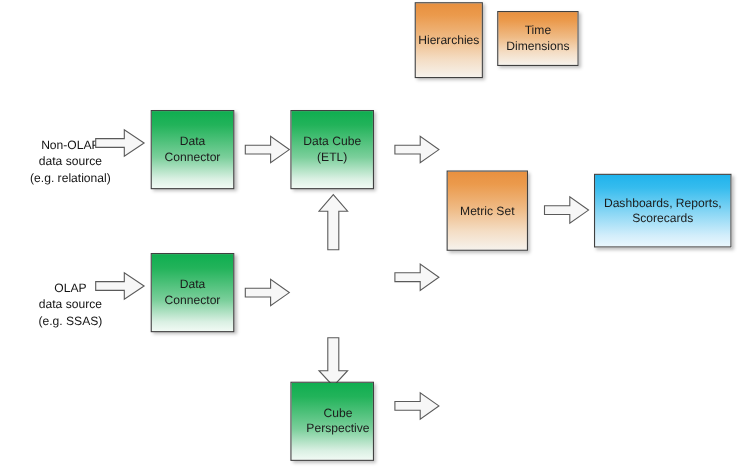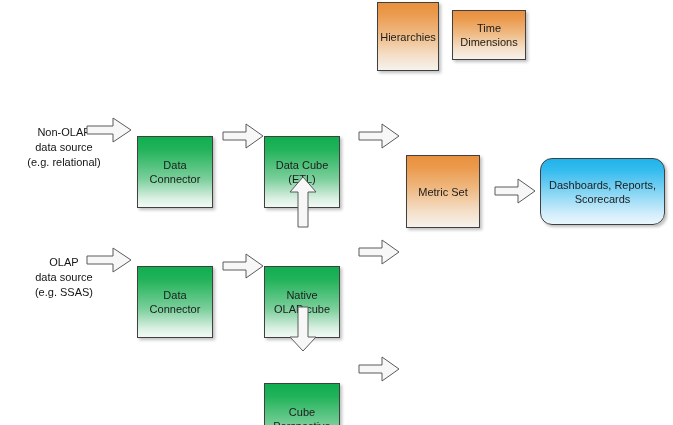--- a/index.html
+++ b/index.html
@@ -34,28 +34,26 @@
     line-height: 14px;
     color: #1c1c1c;
     padding: 2px 3px;
   }
   .box-label {
     display: block;
     white-space: pre-line;
   }
   .green {
     background: linear-gradient(to bottom, #0fae50 0%, #22b35a 18%, #7bcf9b 60%, #daf0e3 88%, #f1faf4 100%);
-    margin-top: 36px;
   }
   .orange {
     background: linear-gradient(to bottom, #e8903f 0%, #eb9a4c 16%, #efbb86 48%, #f4ddc4 76%, #f6f2ec 100%);
   }
   .blue {
     background: linear-gradient(to bottom, #1fb3ec 0%, #36bcee 18%, #8ed8f5 55%, #d3eefb 85%, #eaf7fd 100%);
-    border-radius: 12px;
   }
 
   
   .text-label {
     position: absolute;
     text-align: center;
     font-size: 11px;
     line-height: 15px;
     color: #141414;
     white-space: pre-line;
@@ -161,38 +159,34 @@
     <span class="box-label">Data
 Connector</span>
   </div>
 
   <div class="arrow" style="left:222px; top:252px;">
     <svg width="42" height="28" viewBox="0 0 42 28">
       <polygon points="1,10 24,10 24,2 41,14 24,26 24,18 1,18"></polygon>
     </svg>
   </div>
 
-  <div class="box green" style="left:264px; top:230px; width:76px; height:72px;">
-    <span class="box-label">Native
-OLAP cube</span>
-  </div>
 
   <div class="arrow" style="left:358px; top:238px;">
     <svg width="42" height="28" viewBox="0 0 42 28">
       <polygon points="1,10 24,10 24,2 41,14 24,26 24,18 1,18"></polygon>
     </svg>
   </div>
 
   <div class="arrow" style="left:288px; top:306px;">
     <svg width="30" height="46" viewBox="0 0 30 46">
       <polygon points="10,1 20,1 20,31 28,31 15,45 2,31 10,31"></polygon>
     </svg>
   </div>
 
-  <div class="box green" style="left:264px; top:347px; width:76px; height:72px;">
+  <div class="box green" style="left:264px; top:347px; width:76px; height:72px;justify-content:flex-end;">
     <span class="box-label">Cube
 Perspective</span>
   </div>
 
   <div class="arrow" style="left:358px; top:355px;">
     <svg width="42" height="28" viewBox="0 0 42 28">
       <polygon points="1,10 24,10 24,2 41,14 24,26 24,18 1,18"></polygon>
     </svg>
   </div>
 

